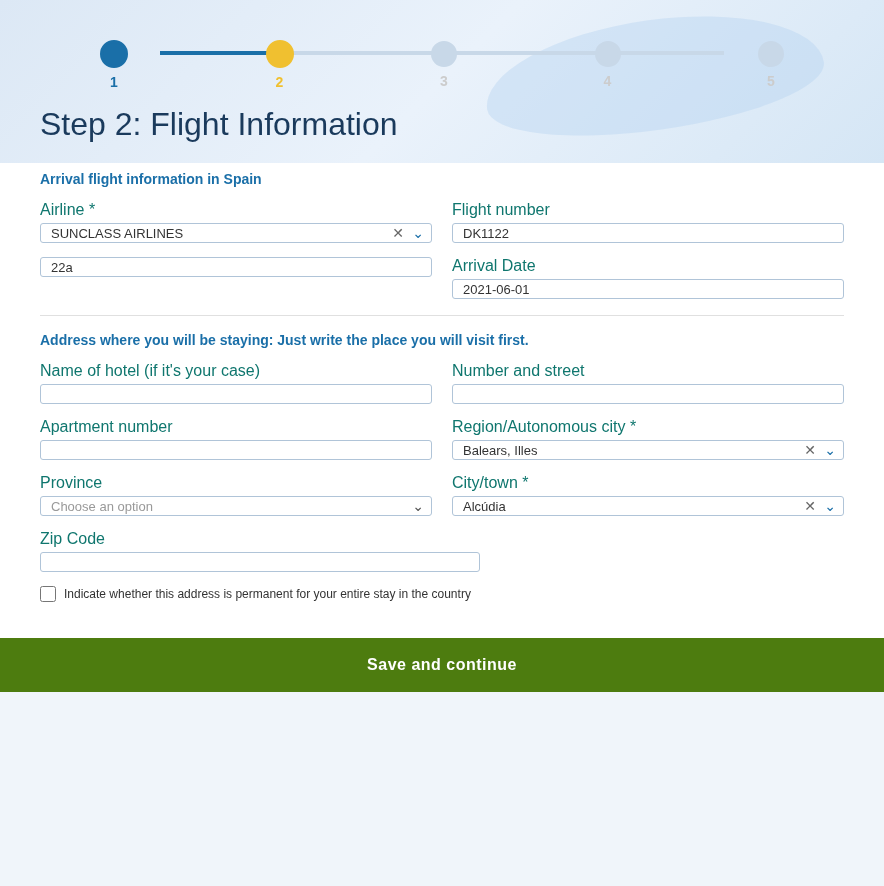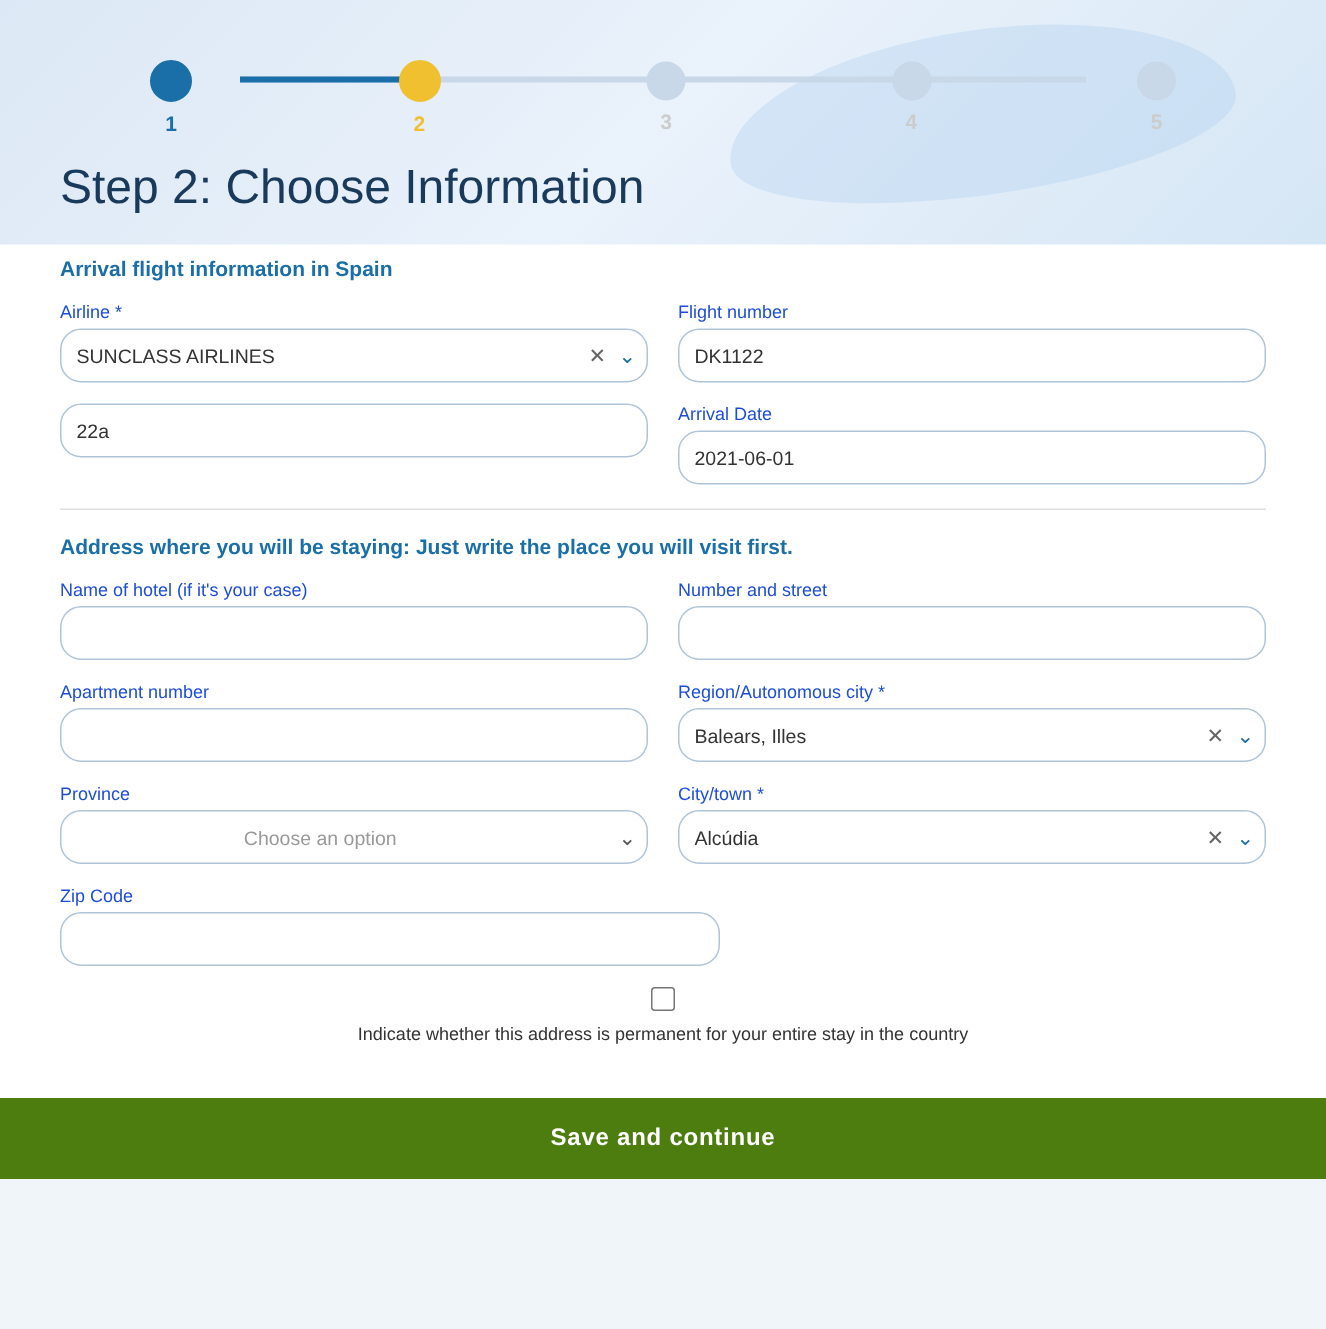--- a/index.html
+++ b/index.html
@@ -123,34 +123,34 @@
       margin-bottom: 14px;
     }
 
     .form-group {
       display: flex;
       flex-direction: column;
       flex: 1;
     }
 
     .form-label {
-      font-size: 12px;
-      color: #1d4ed8;
+      font-size: 16px;
+      color: #0f766e;
       margin-bottom: 4px;
     }
 
     .form-input {
       border: 1px solid #b0c4d8;
-      border-radius: 14px;
+      border-radius: 3px;
       padding: 7px 10px;
       font-size: 13px;
       color: #333;
       background: #fff;
       outline: none;
-      height: 36px;
+      height: 20px;
     }
 
     .select-wrapper {
       position: relative;
       display: flex;
       align-items: center;
     }
 
     .select-wrapper .form-input {
       flex: 1;
@@ -187,21 +187,20 @@
       margin-bottom: 14px;
     }
 
     
     .checkbox-row {
       display: flex;
       align-items: center;
       gap: 8px;
       margin-top: 10px;
       margin-bottom: 16px;
-      flex-direction: column;
     }
 
     .checkbox-row input[type="checkbox"] {
       width: 16px;
       height: 16px;
       cursor: pointer;
     }
 
     .checkbox-label {
       font-size: 12px;
@@ -260,21 +259,21 @@
       </div>
 
       <div class="step-item">
         <div class="step-circle inactive"></div>
         <span class="step-label">5</span>
       </div>
 
     </div>
 
     <div style="padding: 16px 0 20px 0; position: relative; z-index: 2;">
-      <h1 class="page-title">Step 2: Choose Information</h1>
+      <h1 class="page-title">Step 2: Flight Information</h1>
     </div>
   </div>
 
   <div class="form-area">
 
     <p class="section-title">Arrival flight information in Spain</p>
 
     <div class="form-row">
       <div class="form-group">
         <label class="form-label">Airline *</label>
@@ -327,21 +326,21 @@
           <span class="select-clear">✕</span>
           <span class="select-chevron">⌄</span>
         </div>
       </div>
     </div>
 
     <div class="form-row">
       <div class="form-group">
         <label class="form-label">Province</label>
         <div class="select-wrapper">
-          <input type="text" class="form-input" readonly="" style="color: rgb(153, 153, 153); text-align: center;" value="Choose an option">
+          <input type="text" class="form-input" readonly="" style="color: rgb(153, 153, 153);" value="Choose an option">
           <span class="select-chevron" style="color:#555;">⌄</span>
         </div>
       </div>
       <div class="form-group">
         <label class="form-label">City/town *</label>
         <div class="select-wrapper">
           <input type="text" class="form-input" readonly="" value="Alcúdia" style="">
           <span class="select-clear">✕</span>
           <span class="select-chevron">⌄</span>
         </div>

